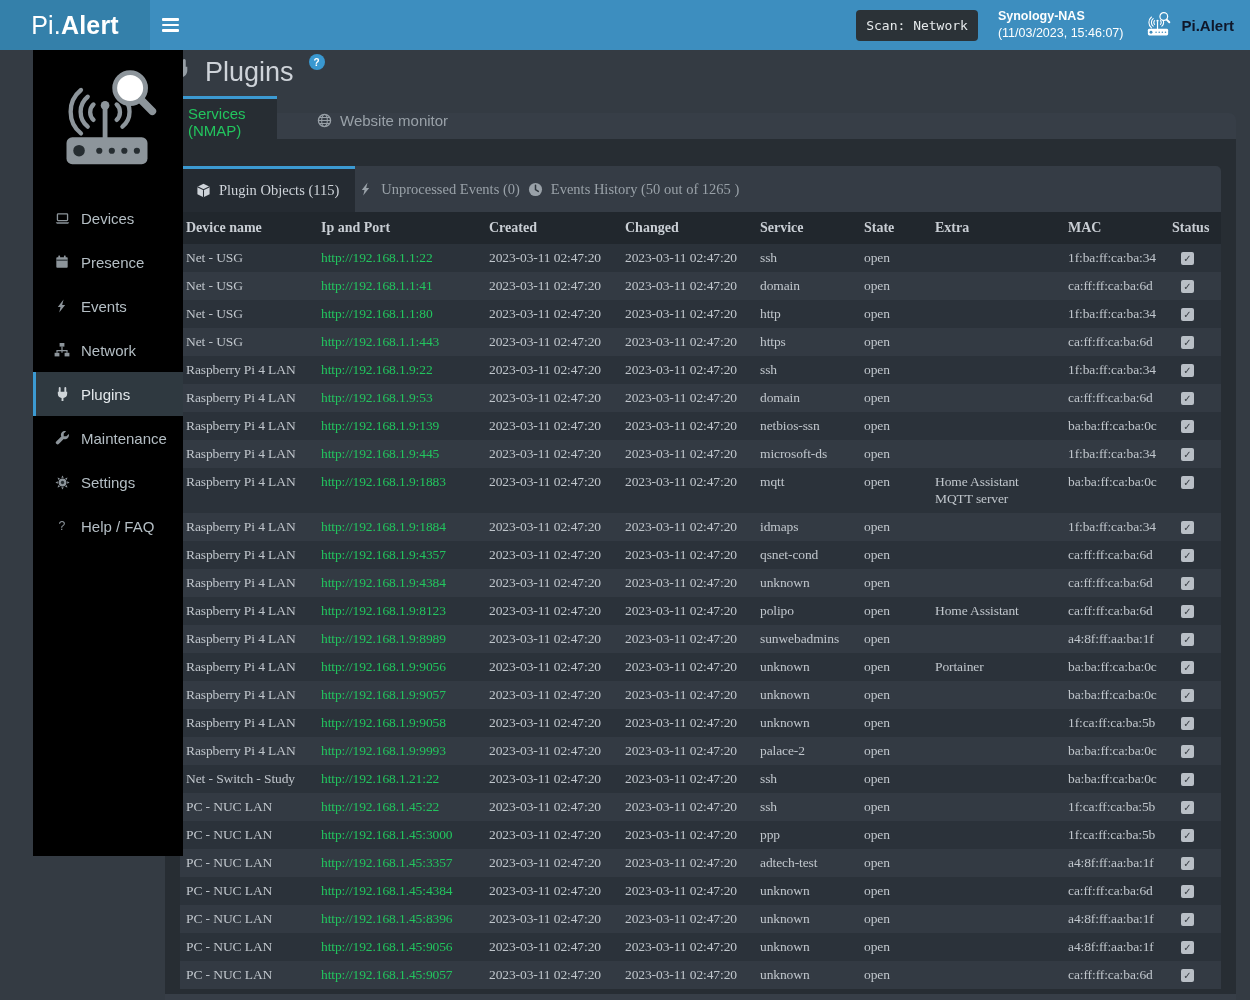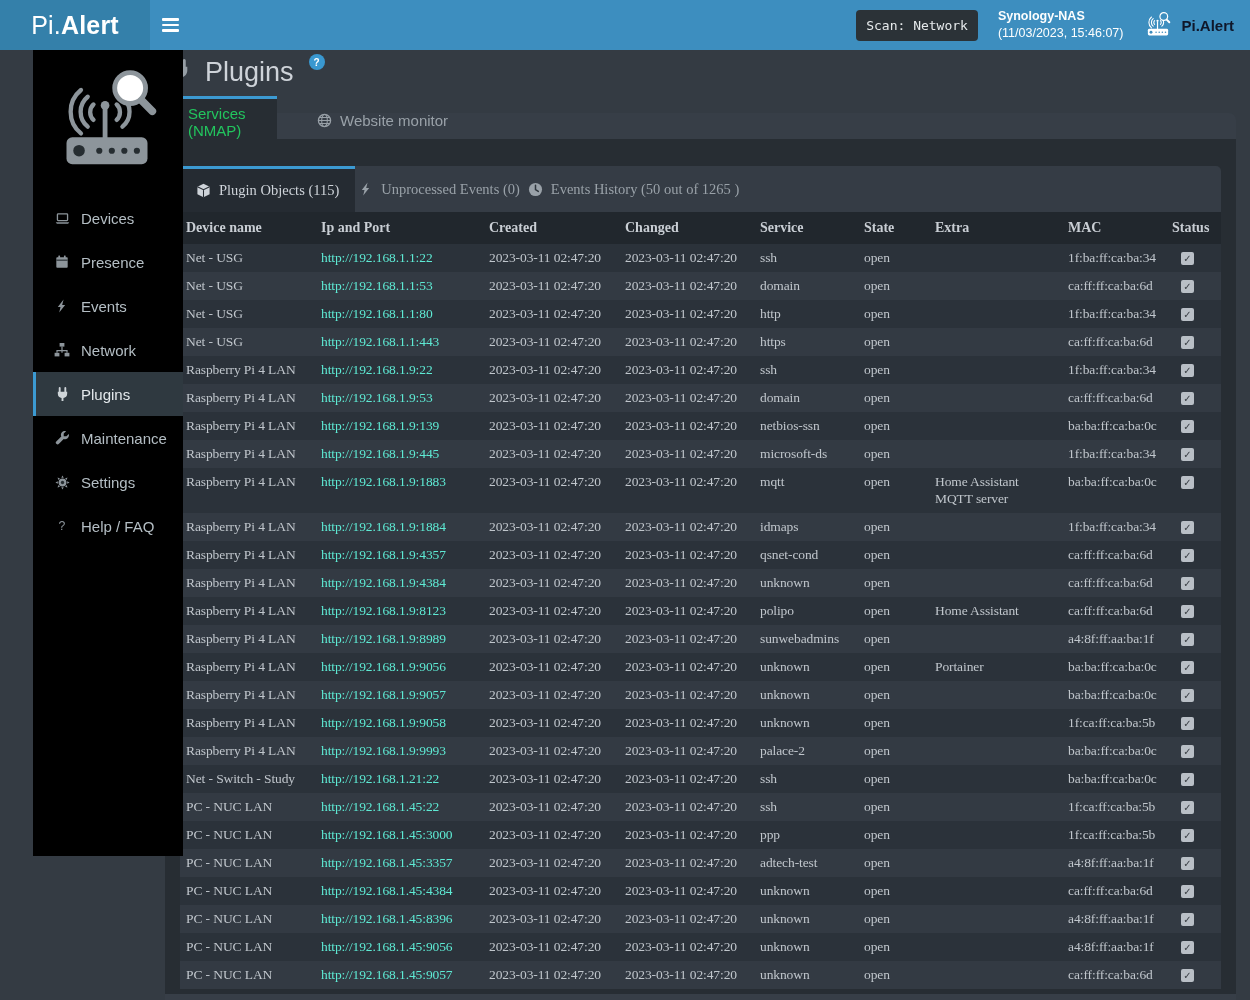--- a/index.html
+++ b/index.html
@@ -84,21 +84,21 @@
     background:#21272d; color:#c9ced4; font-size:14px; font-weight:700;
     text-align:left; padding:8px 6px; cursor:pointer; white-space:nowrap;
   }
   tbody tr:nth-child(odd)  { background:#2b323a; }
   tbody tr:nth-child(even) { background:#333a43; }
   td {
     padding:5px 6px 6px; font-size:13.5px; letter-spacing:-0.1px; line-height:17px;
     color:#c0c6cc; vertical-align:top; white-space:nowrap; overflow:hidden;
   }
   td.c-extra { white-space:normal; }
-  td a { color:#5eead4; text-decoration:none; cursor:pointer;text-align:right; }
+  td a { color:#22c55e; text-decoration:none; cursor:pointer;text-align:right; }
   .c-device{width:135px}.c-ip{width:168px}.c-created{width:136px}.c-changed{width:135px}
   .c-service{width:104px}.c-state{width:71px}.c-extra{width:133px}.c-mac{width:104px}.c-status{width:55px}
   .cb {
     display:inline-block; width:13px; height:13px; background:#b9bfc6; border-radius:2px;
     color:#3b4046; font-size:10px; line-height:13px; text-align:center; margin-left:9px; cursor:pointer;
   }
 </style>
 </head>
 <body>
 
@@ -326,21 +326,21 @@
               <td class="c-created">2023-03-11 02:47:20</td>
               <td class="c-changed">2023-03-11 02:47:20</td>
               <td class="c-service">ssh</td>
               <td class="c-state">open</td>
               <td class="c-extra"></td>
               <td class="c-mac">1f:ba:ff:ca:ba:34</td>
               <td class="c-status"><span class="cb">✓</span></td>
             </tr>
             <tr>
               <td class="c-device">Net - USG</td>
-              <td class="c-ip"><a>http://192.168.1.1:53</a></td>
+              <td class="c-ip"><a>http://192.168.1.1:41</a></td>
               <td class="c-created">2023-03-11 02:47:20</td>
               <td class="c-changed">2023-03-11 02:47:20</td>
               <td class="c-service">domain</td>
               <td class="c-state">open</td>
               <td class="c-extra"></td>
               <td class="c-mac">ca:ff:ff:ca:ba:6d</td>
               <td class="c-status"><span class="cb">✓</span></td>
             </tr>
             <tr>
               <td class="c-device">Net - USG</td>

